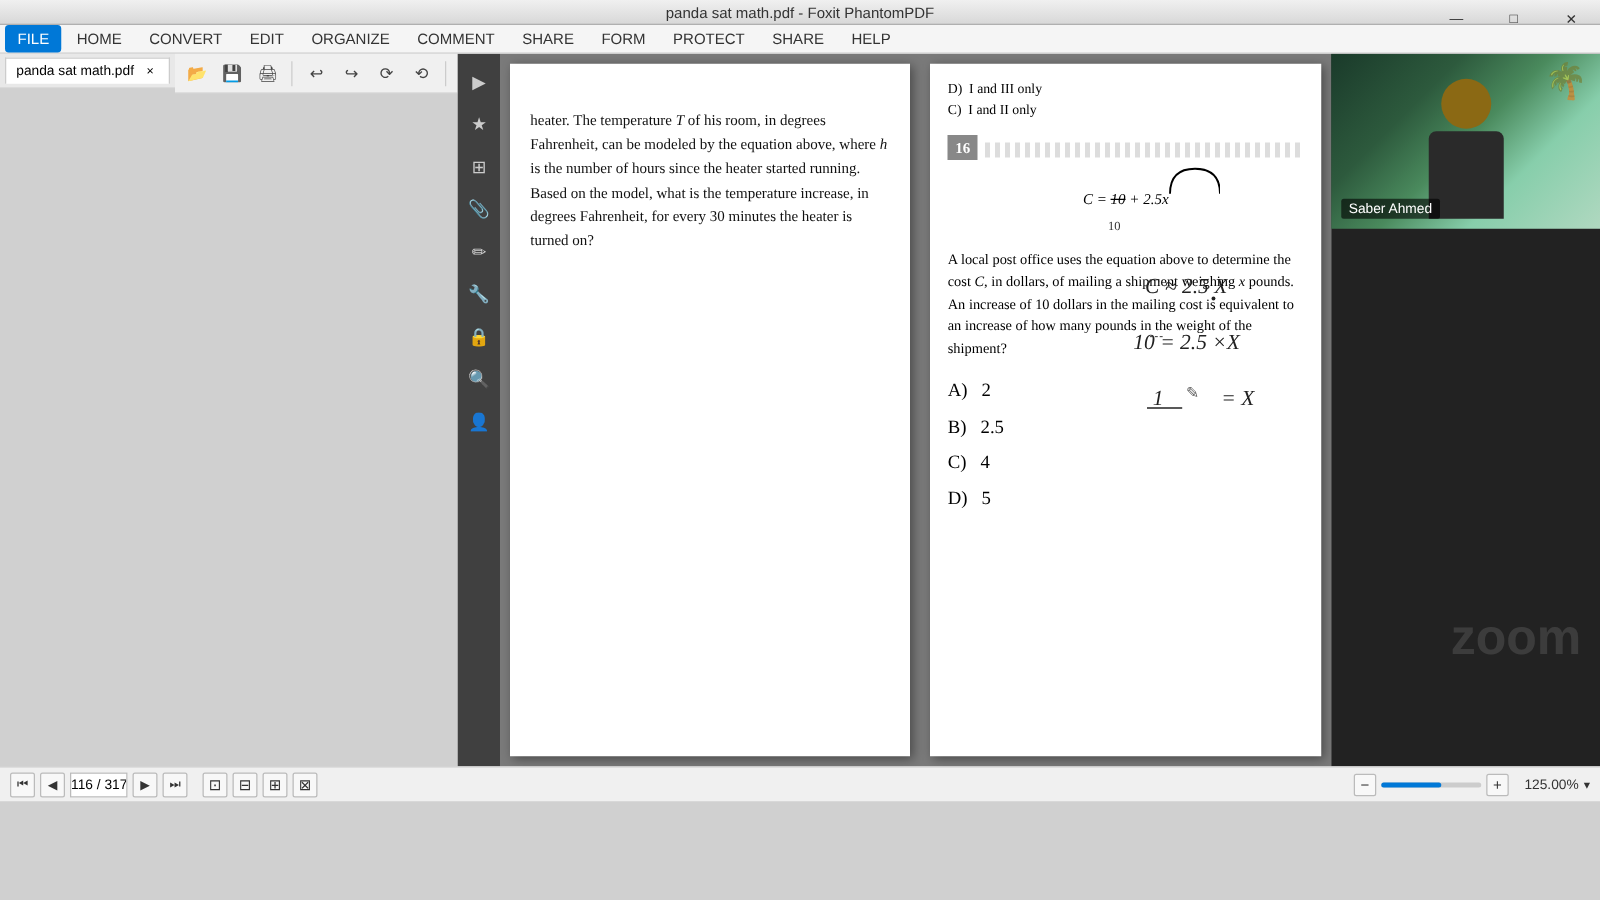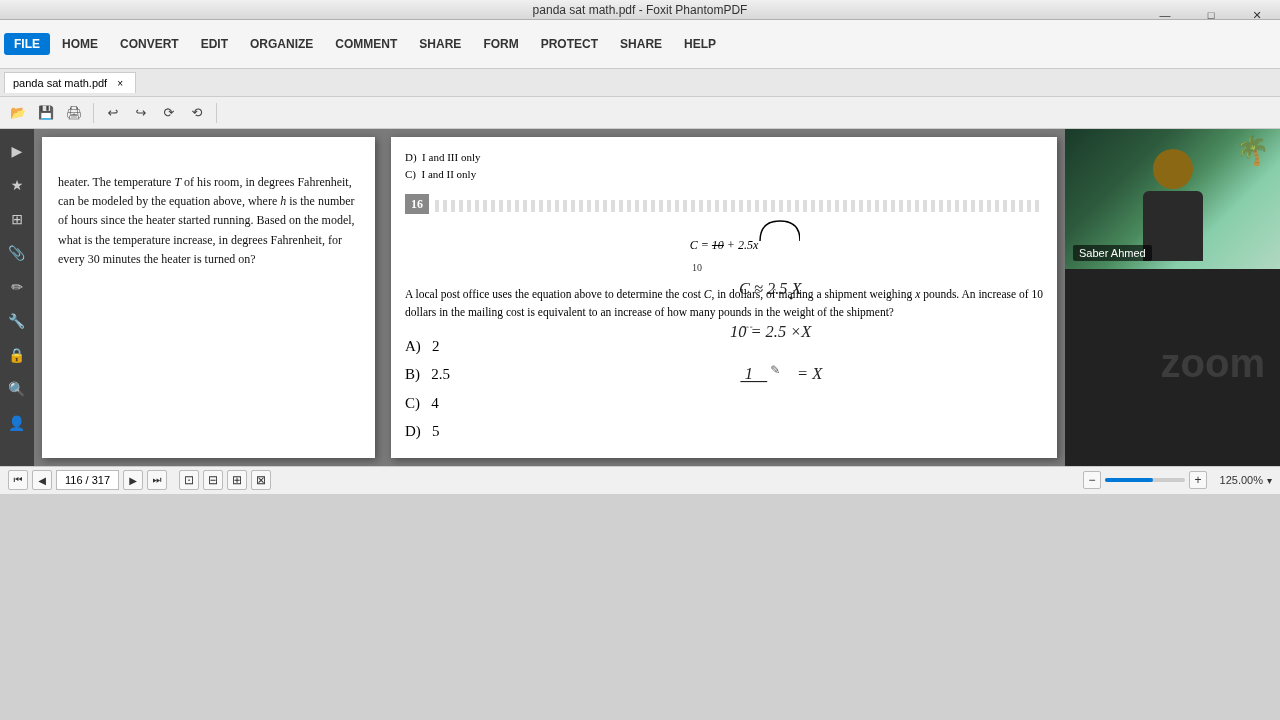--- a/index.html
+++ b/index.html
@@ -30,28 +30,27 @@
       display: flex;
       align-items: center;
       justify-content: center;
       font-size: 11px;
       cursor: pointer;
       color: #333;
     }
 
     
     #menubar {
-      height: 49px;
+      height: 23px;
       background: #f5f5f5;
       display: flex;
       align-items: center;
       border-bottom: 1px solid #ccc;
       padding: 0 4px;
       gap: 2px;
-      font-weight: bold;
     }
     .menu-item {
       padding: 4px 10px;
       font-size: 12px;
       cursor: pointer;
       border-radius: 3px;
       color: #333;
     }
     .menu-item.active { background: #0078d7; color: white; }
 
@@ -306,21 +305,20 @@
     .handwriting-overlay {
       position: absolute;
       top: 0; left: 0;
       width: 100%; height: 100%;
       pointer-events: none;
     }
 
     
     #page-wrapper {
       display: flex;
-      flex-direction: column;
       flex: 1;
     }
   </style>
 </head>
 <body>
 
 <div id="titlebar">
   <span>panda sat math.pdf - Foxit PhantomPDF</span>
   <div class="win-controls">
     <div class="win-btn">—</div>
@@ -466,21 +464,21 @@
     </div>
 
   </div>
 
 </div>
 
 <div id="statusbar">
   <div class="nav-controls">
     <div class="nav-btn">⏮</div>
     <div class="nav-btn">◀</div>
-    <input class="page-input" type="text" id="page-input" value="116 / 317" style="width: 63px; height: 20px; text-align: center; border: 1px solid rgb(187, 187, 187); font-size: 11px;">
+    <input class="page-input" type="text" id="page-input" value="116 / 317" style="width: 46px; height: 20px; text-align: center; border: 1px solid rgb(187, 187, 187); font-size: 11px;">
     <div class="nav-btn">▶</div>
     <div class="nav-btn">⏭</div>
     <div class="tool-icon-small" style="margin-left:8px;">⊡</div>
     <div class="tool-icon-small">⊟</div>
     <div class="tool-icon-small">⊞</div>
     <div class="tool-icon-small">⊠</div>
   </div>
 
   <div class="zoom-controls">
     <div class="zoom-btn">−</div>

